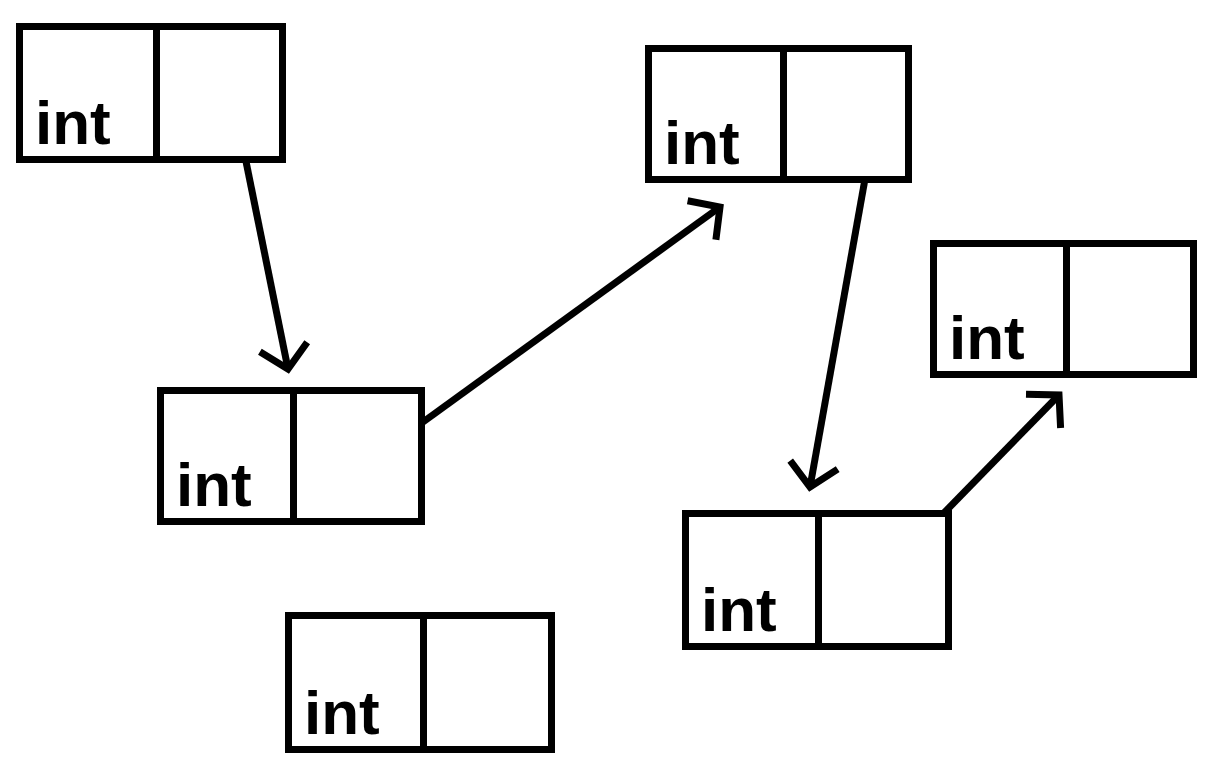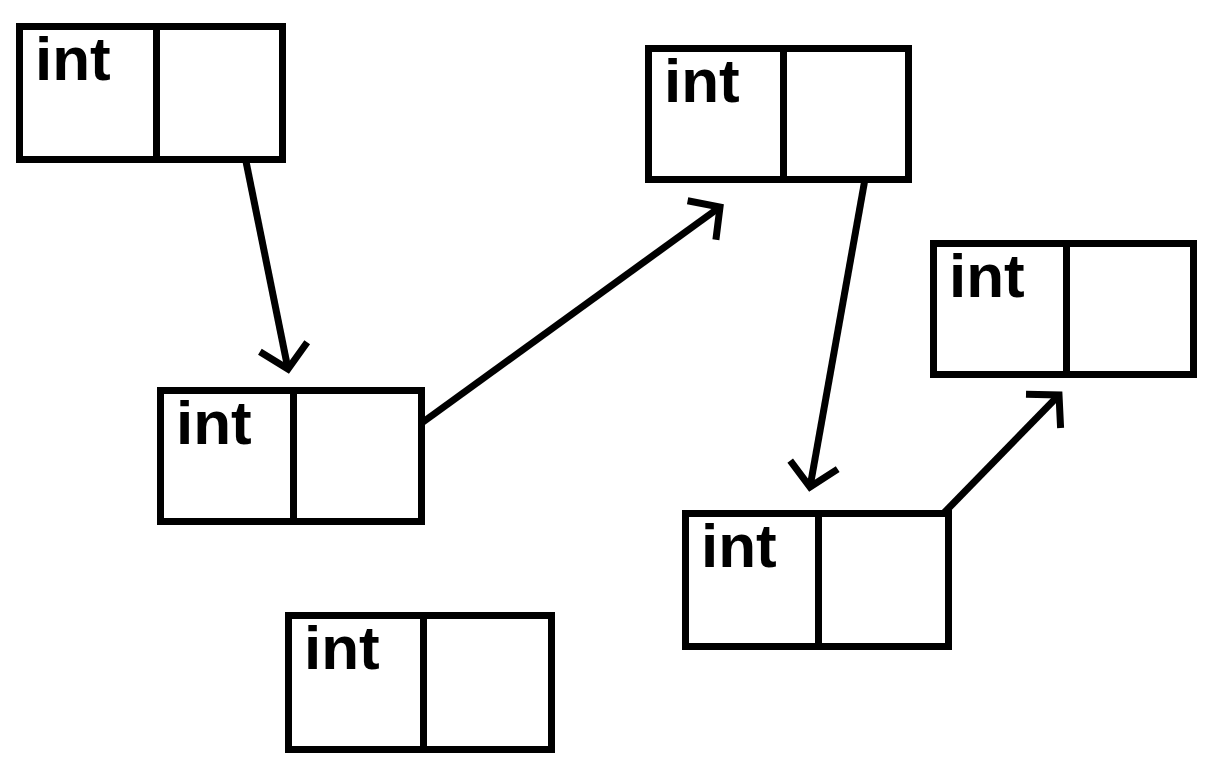--- a/index.html
+++ b/index.html
@@ -25,21 +25,21 @@
   }
   .node {
     position: absolute;
     display: flex;
     box-sizing: border-box;
     border: 7px solid var(--stroke, #000000);
     background: #ffffff;
   }
   .cell-left {
     display: flex;
-    align-items: flex-start;
+    align-items: flex-end;
     box-sizing: border-box;
     padding-left: 12px;
     flex: 0 0 auto;
   }
   .cell-right {
     flex: 1 1 auto;
     border-left: 7px solid var(--stroke, #000000);
     box-sizing: border-box;
   }
   .node-label {

